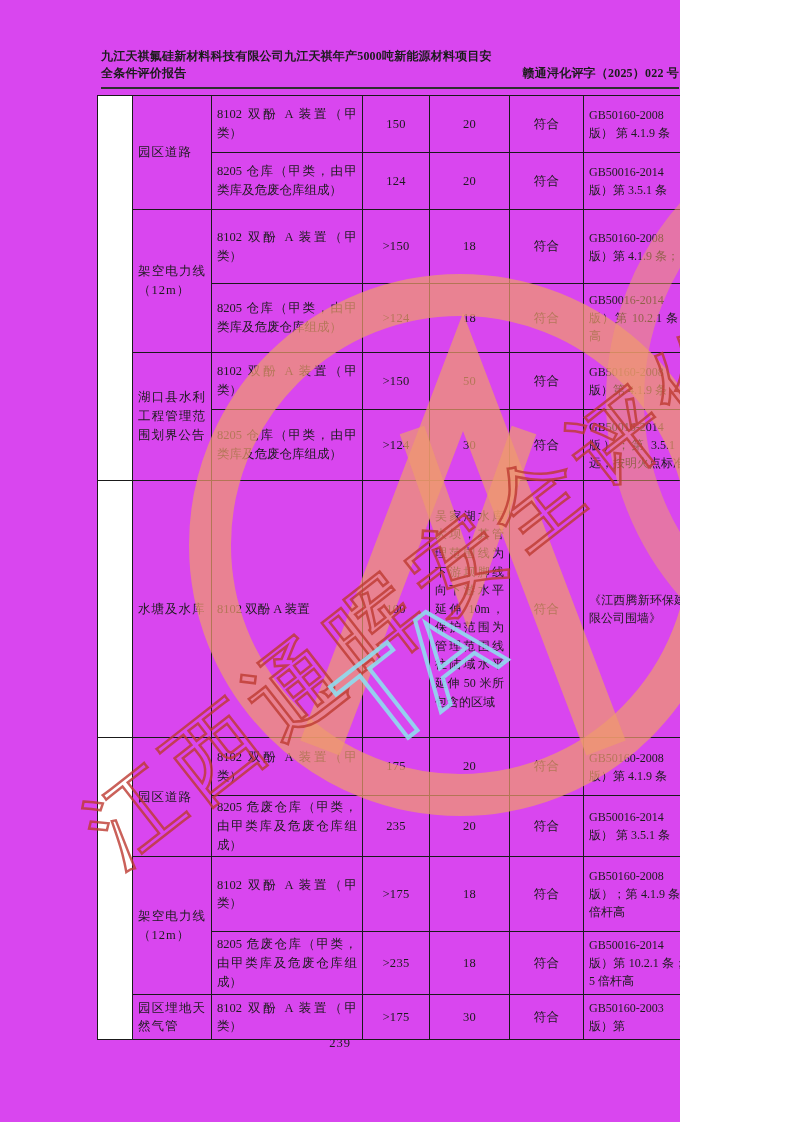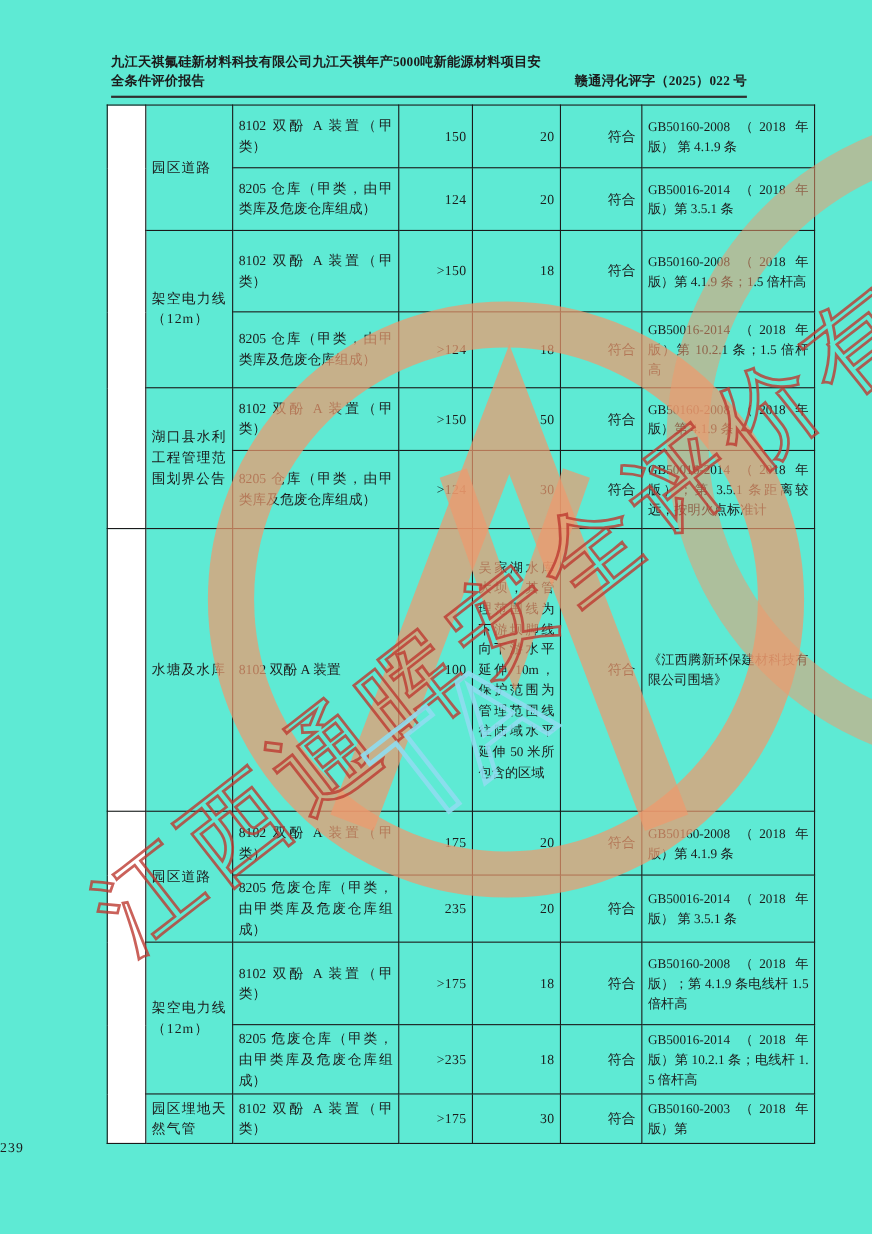--- a/index.html
+++ b/index.html
@@ -1,21 +1,21 @@
 <!DOCTYPE html>
 <html><head>
 <meta charset="utf-8">
 <style>
   * { box-sizing: border-box; margin: 0; padding: 0; }
   html,body { background:#ffffff; }
   body { font-family: "Liberation Serif", "DejaVu Serif", serif; color:#1c1c1c; }
   .page {
     position: relative;
-    width: 793px; height: 1122px;
-    background: #5eead4;
+    width: 680px; height: 1122px;
+    background: #d946ef;
     overflow: hidden;
   }
   
   .header {
     position: absolute;
     left: 101px; top: 48px; width: 578px;
     display: flex; justify-content: space-between; align-items: flex-end;
     font-size: 12px; font-weight: 700;
     padding-bottom: 5px;
     border-bottom: 2px solid #2f2f2f;
@@ -33,34 +33,34 @@
     line-height: 1.5;
   }
   table.main td {
     border: 1.5px solid #1a1a1a;
     vertical-align: middle;
     padding: 2px 5px;
     word-break: break-all;
   }
   td.target  { text-align: justify; letter-spacing: 1px; padding: 2px 6px; }
   td.device  { text-align: justify; }
-  td.num     { text-align: right; padding-left: 7px; letter-spacing: 0.3px; }
+  td.num     { text-align: center; padding-left: 7px; letter-spacing: 0.3px; }
   td.basis   { text-align: justify; font-size: 12px; padding: 2px 5px; }
   td.longstd { text-align: justify; font-size: 12px; padding: 2px 3px; line-height: 1.55; }
   td.spacer  { background: #ffffff; }
   
   tr.h57  { height: 57px; }  tr.h74  { height: 74px; }
   tr.h69  { height: 69px; }  tr.h71  { height: 71px; }
   tr.h257 { height: 257px; } tr.h58  { height: 58px; }
   tr.h55  { height: 55px; }  tr.h75  { height: 75px; }
   tr.h63  { height: 63px; }  tr.h45  { height: 45px; }
   
   .footer {
     position: absolute; left: 0; right: 0; top: 1036px;
-    text-align: left; font-size: 12.5px; letter-spacing: 1px;
+    text-align: center; font-size: 12.5px; letter-spacing: 1px;
   }
   
   svg.watermark {
     position: absolute; inset: 0; z-index: 6;
     pointer-events: none;
   }
 </style>
 </head>
 <body>
 

